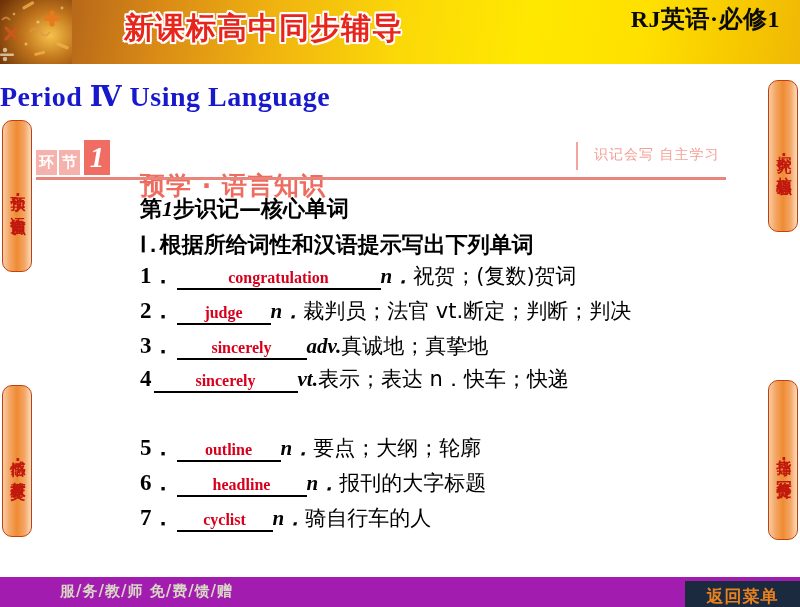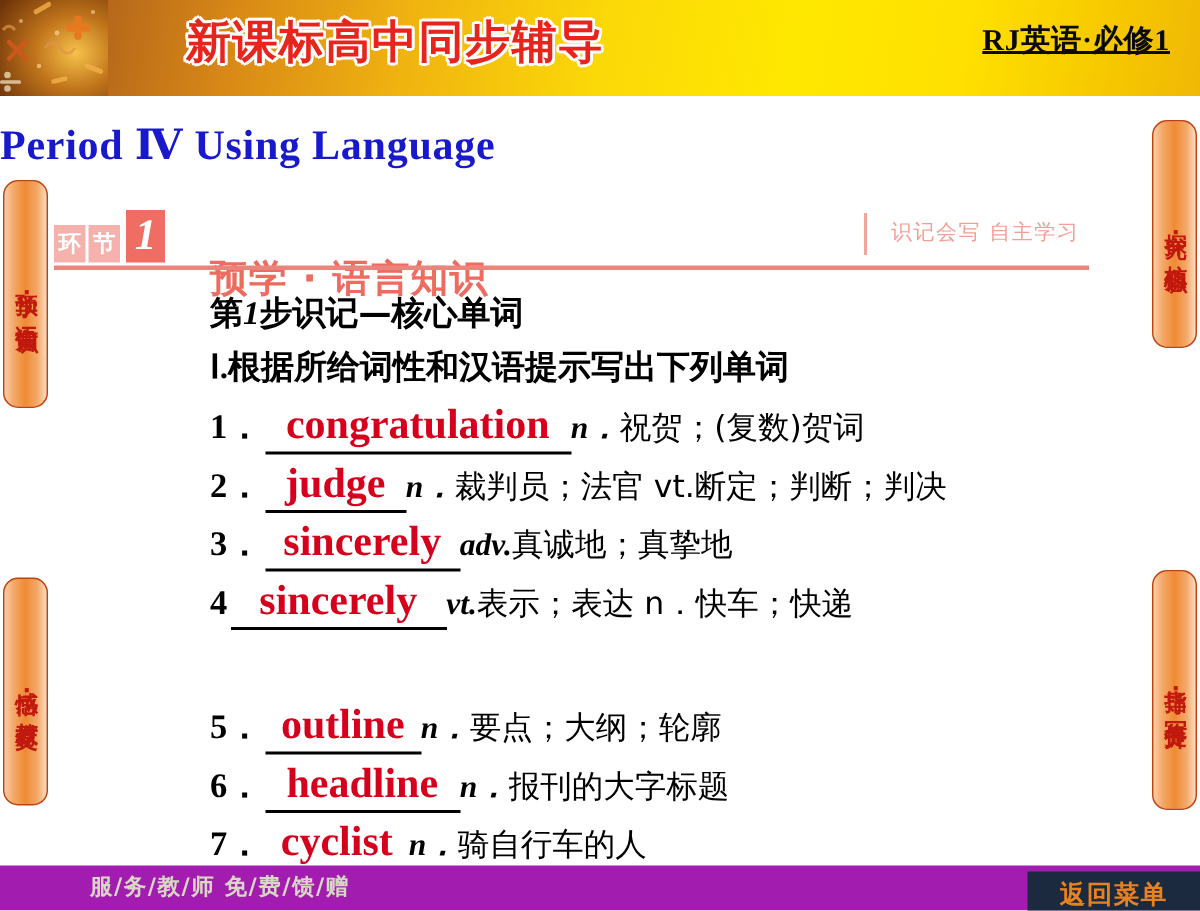--- a/index.html
+++ b/index.html
@@ -44,28 +44,27 @@
     letter-spacing: 1px;
     text-shadow:
       -1.6px -1.6px 0 #ffffff, 1.6px -1.6px 0 #ffffff,
       -1.6px  1.6px 0 #ffffff, 1.6px  1.6px 0 #ffffff,
        0 -1.8px 0 #ffffff, 0 1.8px 0 #ffffff,
       -1.8px 0 0 #ffffff, 1.8px 0 0 #ffffff;
     white-space: nowrap;
   }
   .brand-sub {
     position: absolute;
-    right: 20px; top: 13px;
-    font-family: "Liberation Serif", serif;
-    font-size: 20px;
+    right: 20px; top: 3px;
+    font-family: "Liberation Serif", serif;
+    font-size: 24px;
     font-weight: bold;
     color: #0a0a0a;
     white-space: nowrap;
     letter-spacing: 0.5px;
-    text-decoration: underline;
   }
 
   
   .page-title {
     position: absolute;
     left: 0; top: 80px;
     width: 740px;
     text-align: left;
     font-family: "Liberation Serif", "DejaVu Serif", serif;
     font-size: 28px;
@@ -159,26 +158,26 @@
     font-weight: bold;
     color: #000000;
     white-space: nowrap;
     margin: 6px 0 6px 0;
   }
   .step-heading .step-num {
     font-style: italic;
     font-family: "Liberation Serif", serif;
   }
   .prompt-line {
-    font-family: Liberation Serif, serif;
+    font-family: Liberation Mono, monospace;
     font-size: 22px;
     font-weight: bold;
     color: #000000;
     white-space: nowrap;
-    margin: 0 0 8px 0;
+    margin: 0 0 0 0;
   }
 
   .word-list {
     list-style: none;
     margin: 0;
     padding: 0;
   }
   .word-item {
     display: flex;
     align-items: baseline;
@@ -193,21 +192,21 @@
     font-size: 23px;
     font-weight: bold;
     flex: 0 0 auto;
     margin-right: 2px;
   }
   .blank {
     display: inline-block;
     border-bottom: 2.5px solid #000000;
     text-align: center;
     font-family: "Liberation Serif", serif;
-    font-size: 28px;
+    font-size: 16px;
     font-weight: bold;
     color: #d6001c;
     padding: 0 4px 1px 4px;
     flex: 0 0 auto;
   }
   .pos {
     font-family: "Liberation Serif", serif;
     font-style: italic;
     font-weight: bold;
     font-size: 21px;

